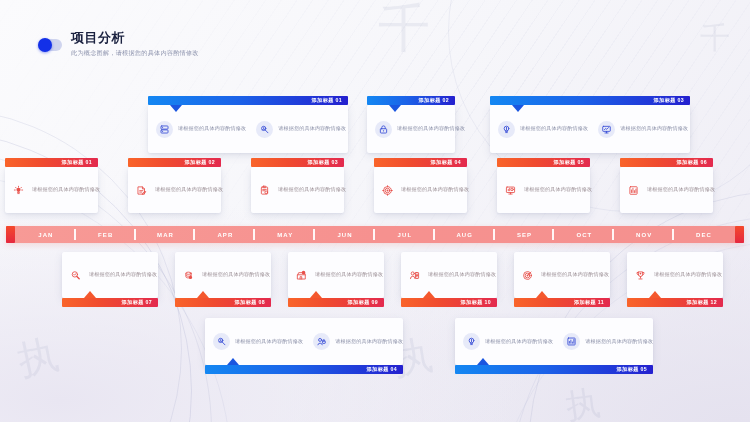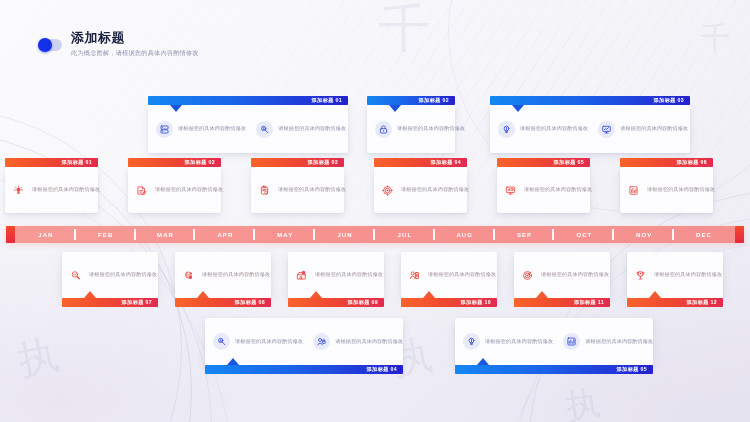--- a/index.html
+++ b/index.html
@@ -100,21 +100,21 @@
 
   <div class="wm wm1">执</div>
   <div class="wm wm2">千</div>
   <div class="wm wm3">执</div>
   <div class="wm wm4">执</div>
   <div class="wm wm5">千</div>
 
   <div class="title-wrap">
     <div class="toggle"></div>
     <div class="title-txt">
-      <div class="t1">添加标题</div>
+      <div class="t1">项目分析</div>
       <div class="t2">此为概念图解，请根据您的具体内容酌情修改</div>
     </div>
   </div>
 
   <div id="cards-layer">
       <div class="card" style="left:148px;top:96px;width:200px;height:57px;">
         <div class="bar blue">
           <span>添加标题 01</span>
         </div>
         <div class="body" style="height:48px;padding:0 8px;gap:10px;">

